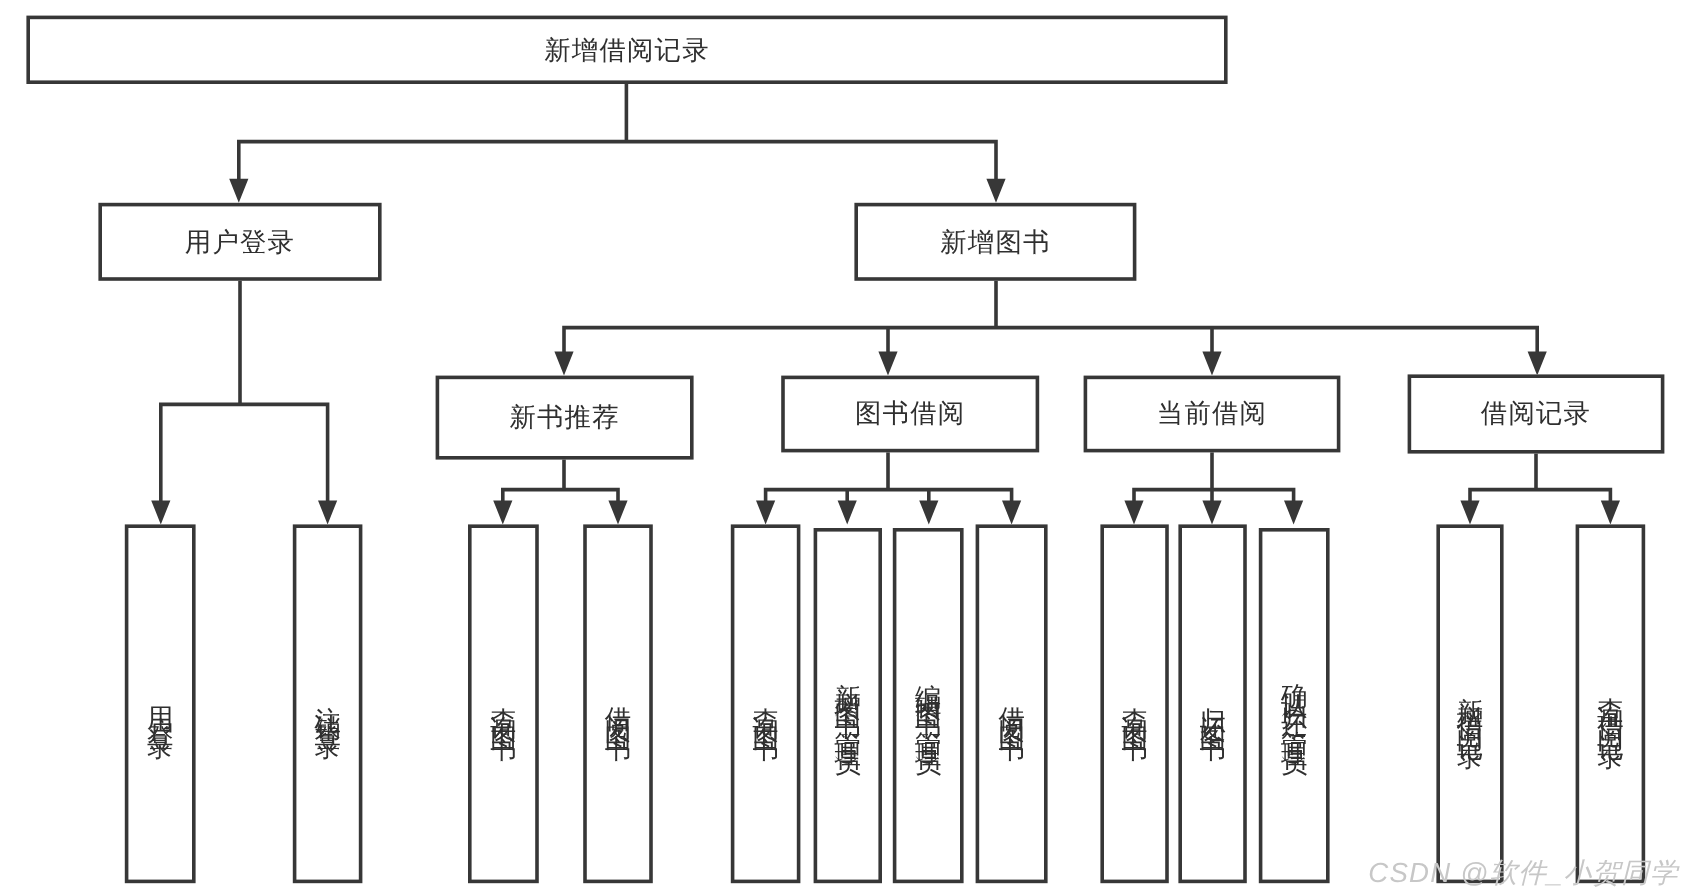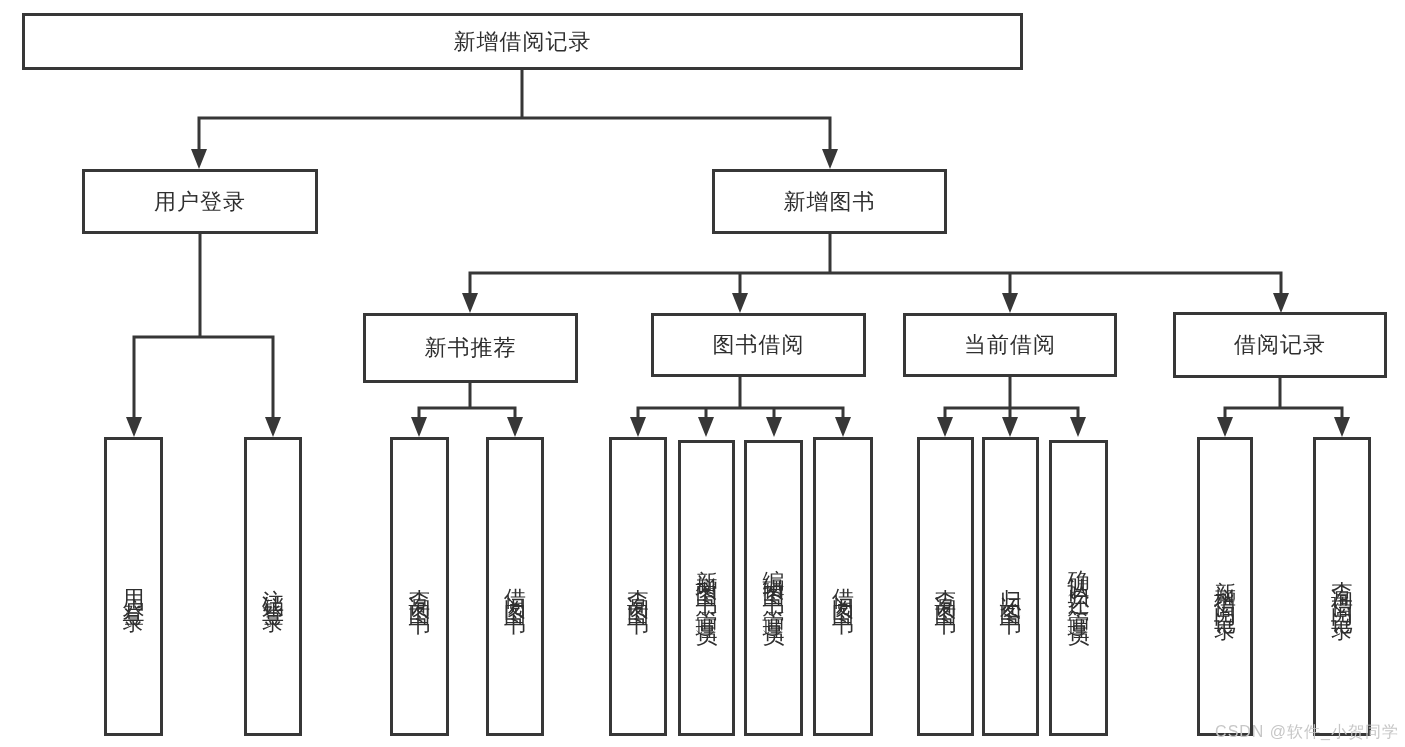--- a/index.html
+++ b/index.html
@@ -45,24 +45,25 @@
     text-orientation:mixed;
     font-size:22px;
     letter-spacing:8px;
     line-height:1;
     white-space:nowrap;
   }
   .watermark{
     position:absolute;
     right:6px;bottom:4px;
     z-index:5;
-    font-size:16px;
+    font-size:23px;
     color:var(--wm);
     letter-spacing:1px;
     white-space:nowrap;
+    font-style:italic;
   }
 </style>
 </head>
 <body>
 
 <div class="canvas">
 
   <svg class="connectors" viewBox="0 0 1405 747" xmlns="http://www.w3.org/2000/svg">
 
     <path class="link" d="M522 69 V118 M199 118 H830 M199 118 V151 M830 118 V151"></path>

